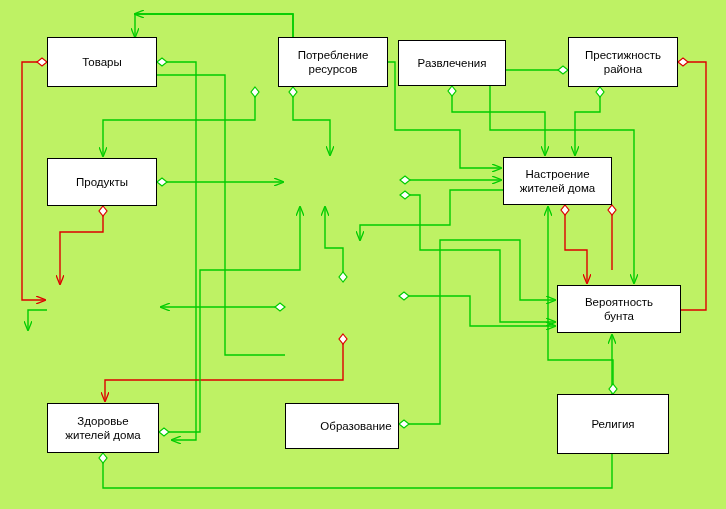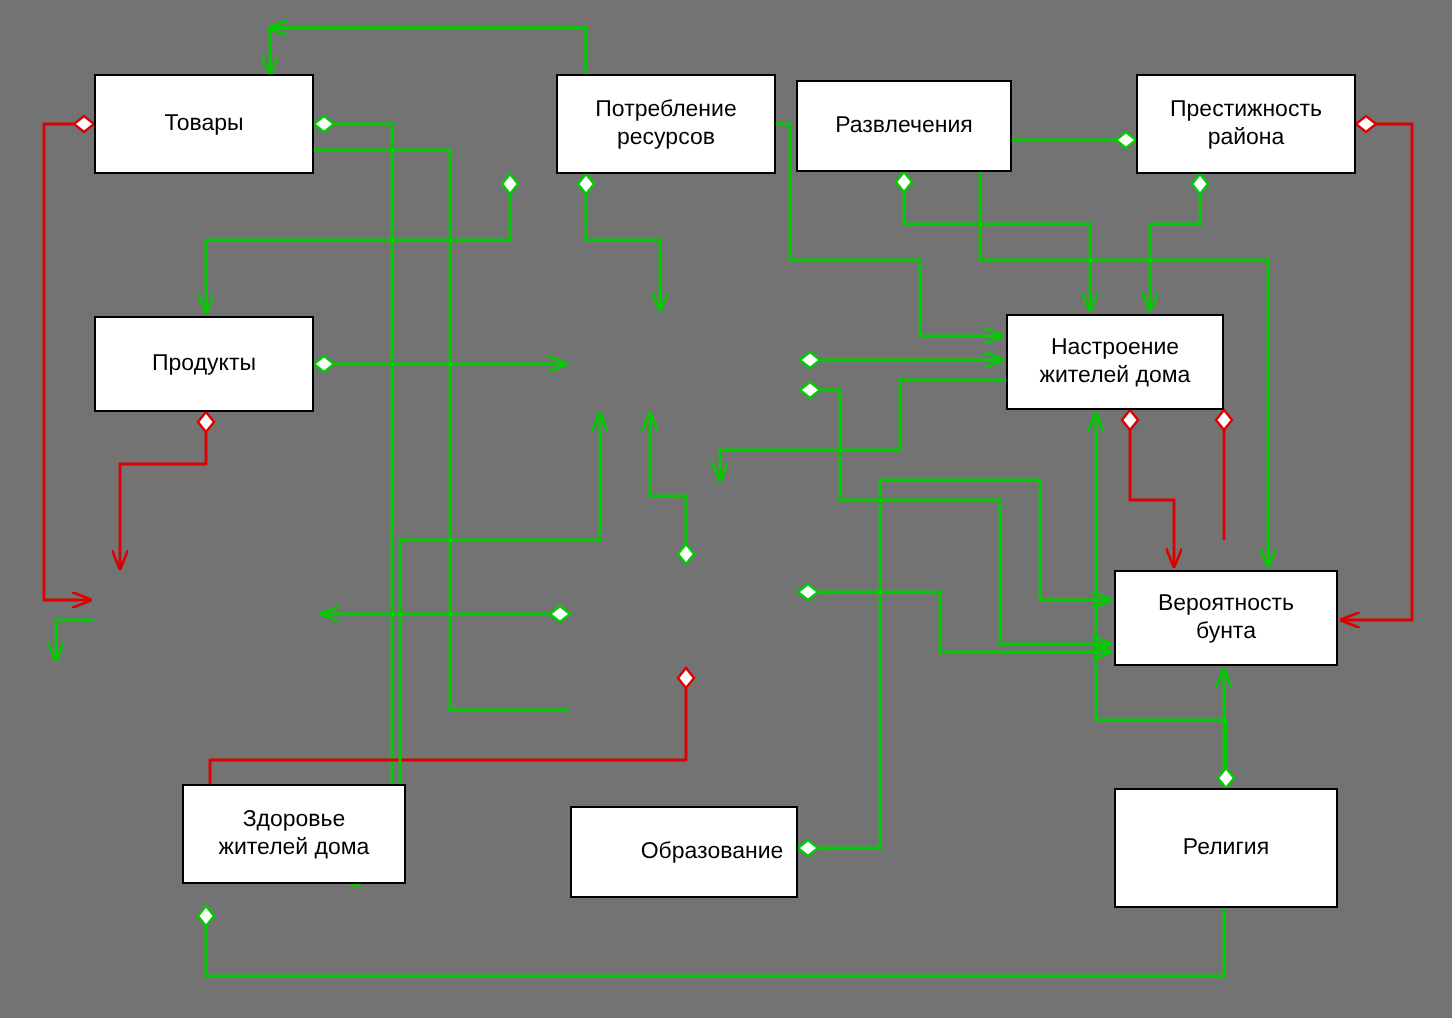--- a/index.html
+++ b/index.html
@@ -4,21 +4,21 @@
 <style>
   html, body {
     margin: 0;
     padding: 0;
     background: #ffffff;
   }
   #canvas {
     position: relative;
     width: 726px;
     height: 509px;
-    background: #737373;
+    background: #bef264;
     font-family: "Liberation Sans", sans-serif;
     overflow: hidden;
   }
   #edges {
     position: absolute;
     left: 0;
     top: 0;
     width: 726px;
     height: 509px;
   }
@@ -136,25 +136,25 @@
   <div class="node" style="left:398px;top:40px;width:108px;height:46px;">
     <span>Развлечения</span>
   </div>
   <div class="node" style="left:47px;top:158px;width:110px;height:48px;align-items:center;">
     <span>Продукты</span>
   </div>
   <div class="node" style="left:503px;top:157px;width:109px;height:48px;text-align:center;">
     <span>Настроение
 жителей дома</span>
   </div>
-  <div class="node" style="left:557px;top:285px;width:112px;height:48px;">
+  <div class="node" style="left:557px;top:285px;width:124px;height:48px;">
     <span>Вероятность
 бунта</span>
   </div>
-  <div class="node" style="left:47px;top:392px;width:112px;height:50px;margin-left:44px;">
+  <div class="node" style="left:47px;top:403px;width:112px;height:50px;">
     <span>Здоровье
 жителей дома</span>
   </div>
   <div class="node" style="left:285px;top:403px;width:114px;height:46px;padding-left:28px;">
     <span>Образование</span>
   </div>
   <div class="node" style="left:557px;top:394px;width:112px;height:60px;">
     <span>Религия</span>
   </div>
 

